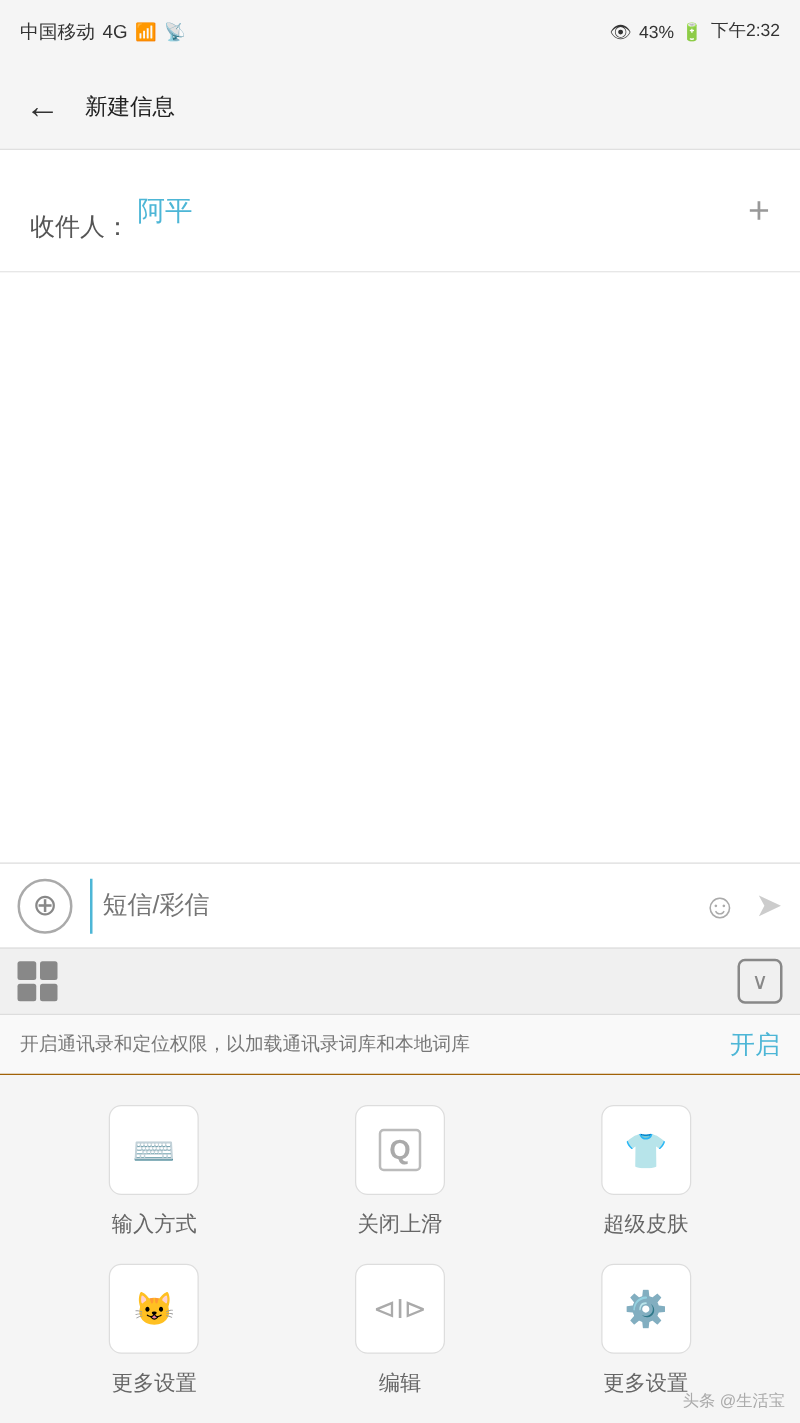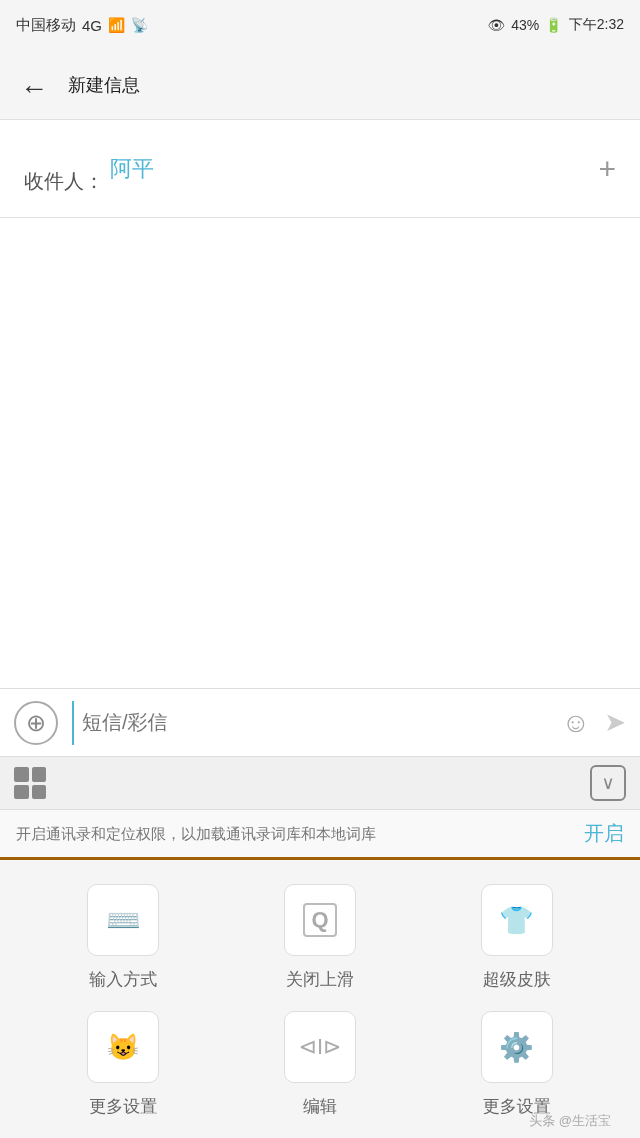--- a/index.html
+++ b/index.html
@@ -171,21 +171,21 @@
       justify-content: center;
       font-size: 18px;
       color: #888;
       cursor: pointer;
     }
 
     
     .permission-banner {
       width: 100%;
       background: #f9f9f9;
-      border-bottom: 3px solid #a16207;
+      border-bottom: 1px solid #a16207;
       display: flex;
       align-items: center;
       padding: 10px 16px;
       font-size: 15px;
       color: #777;
       gap: 6px;
       min-height: 48px;
     }
     .permission-text { flex: 1; line-height: 1.4; }
     .permission-enable {
@@ -233,21 +233,21 @@
     }
     .ime-label {
       font-size: 17px;
       color: #666;
     }
 
     
     .watermark {
       position: absolute;
       bottom: 8px;
-      right: 29px;
+      right: 12px;
       font-size: 13px;
       color: #aaa;
     }
 
     
     .screen {
       display: flex;
       flex-direction: column;
       height: 1138px;
       width: 640px;

